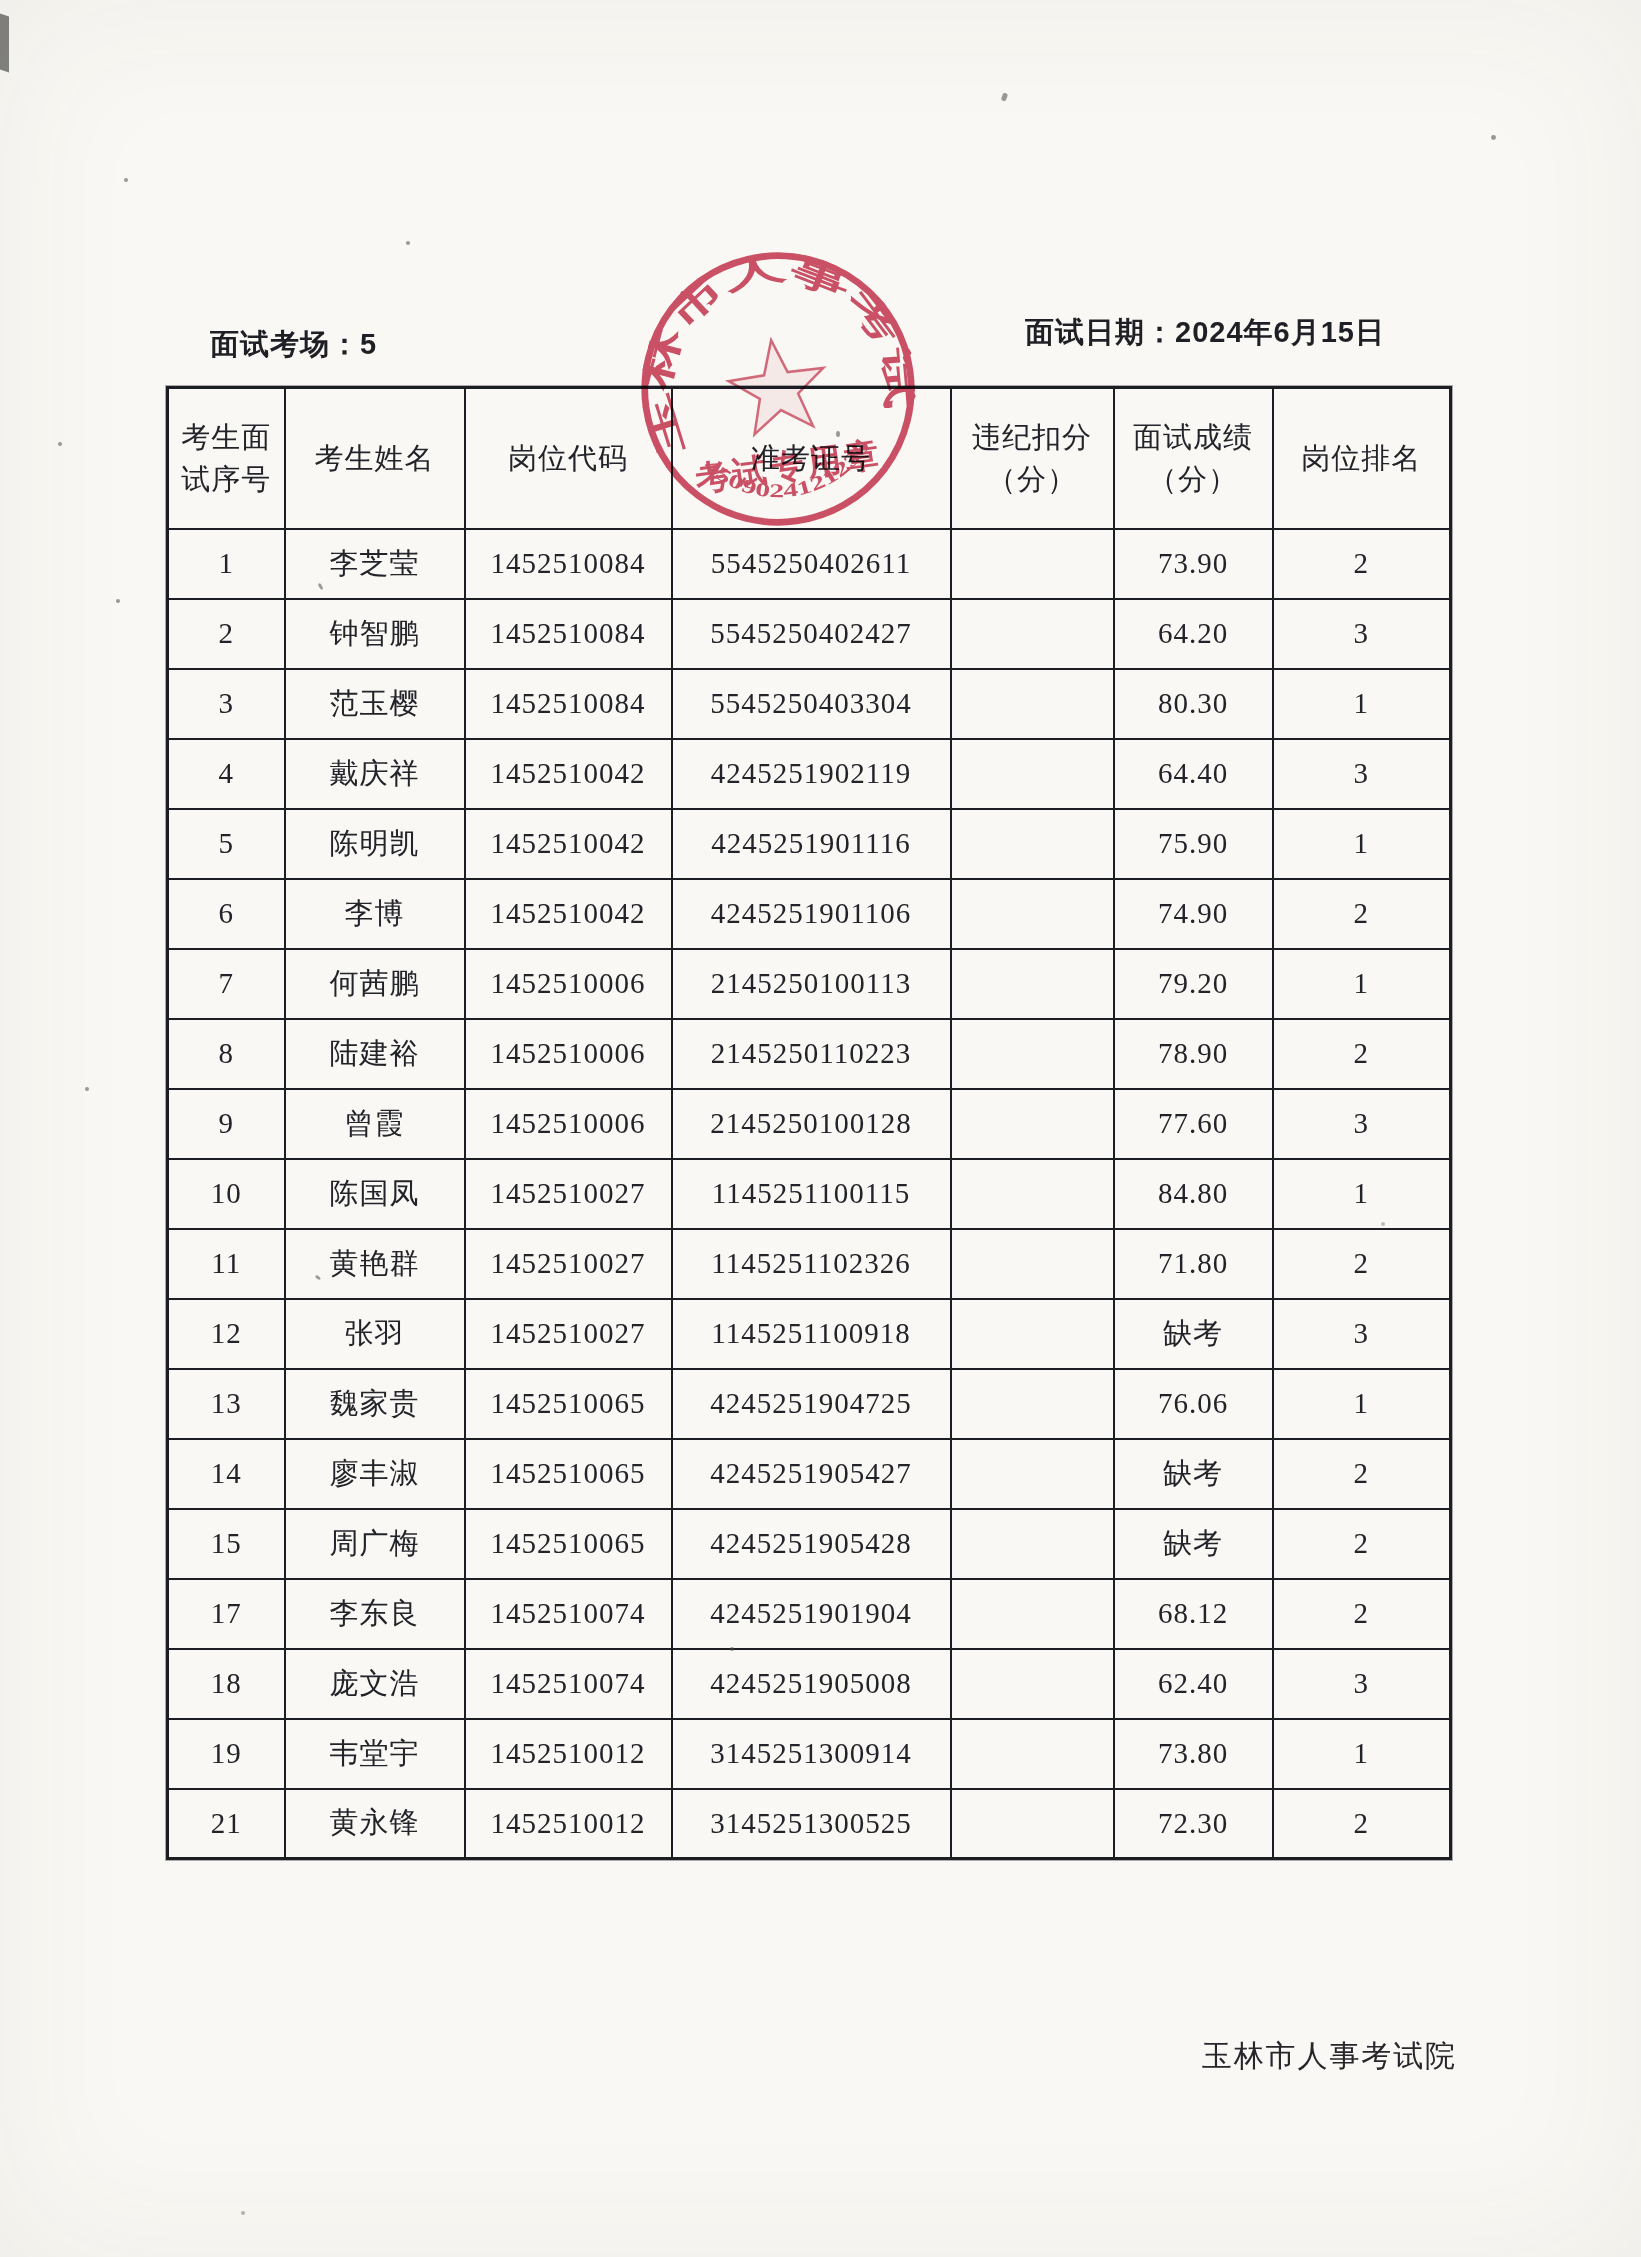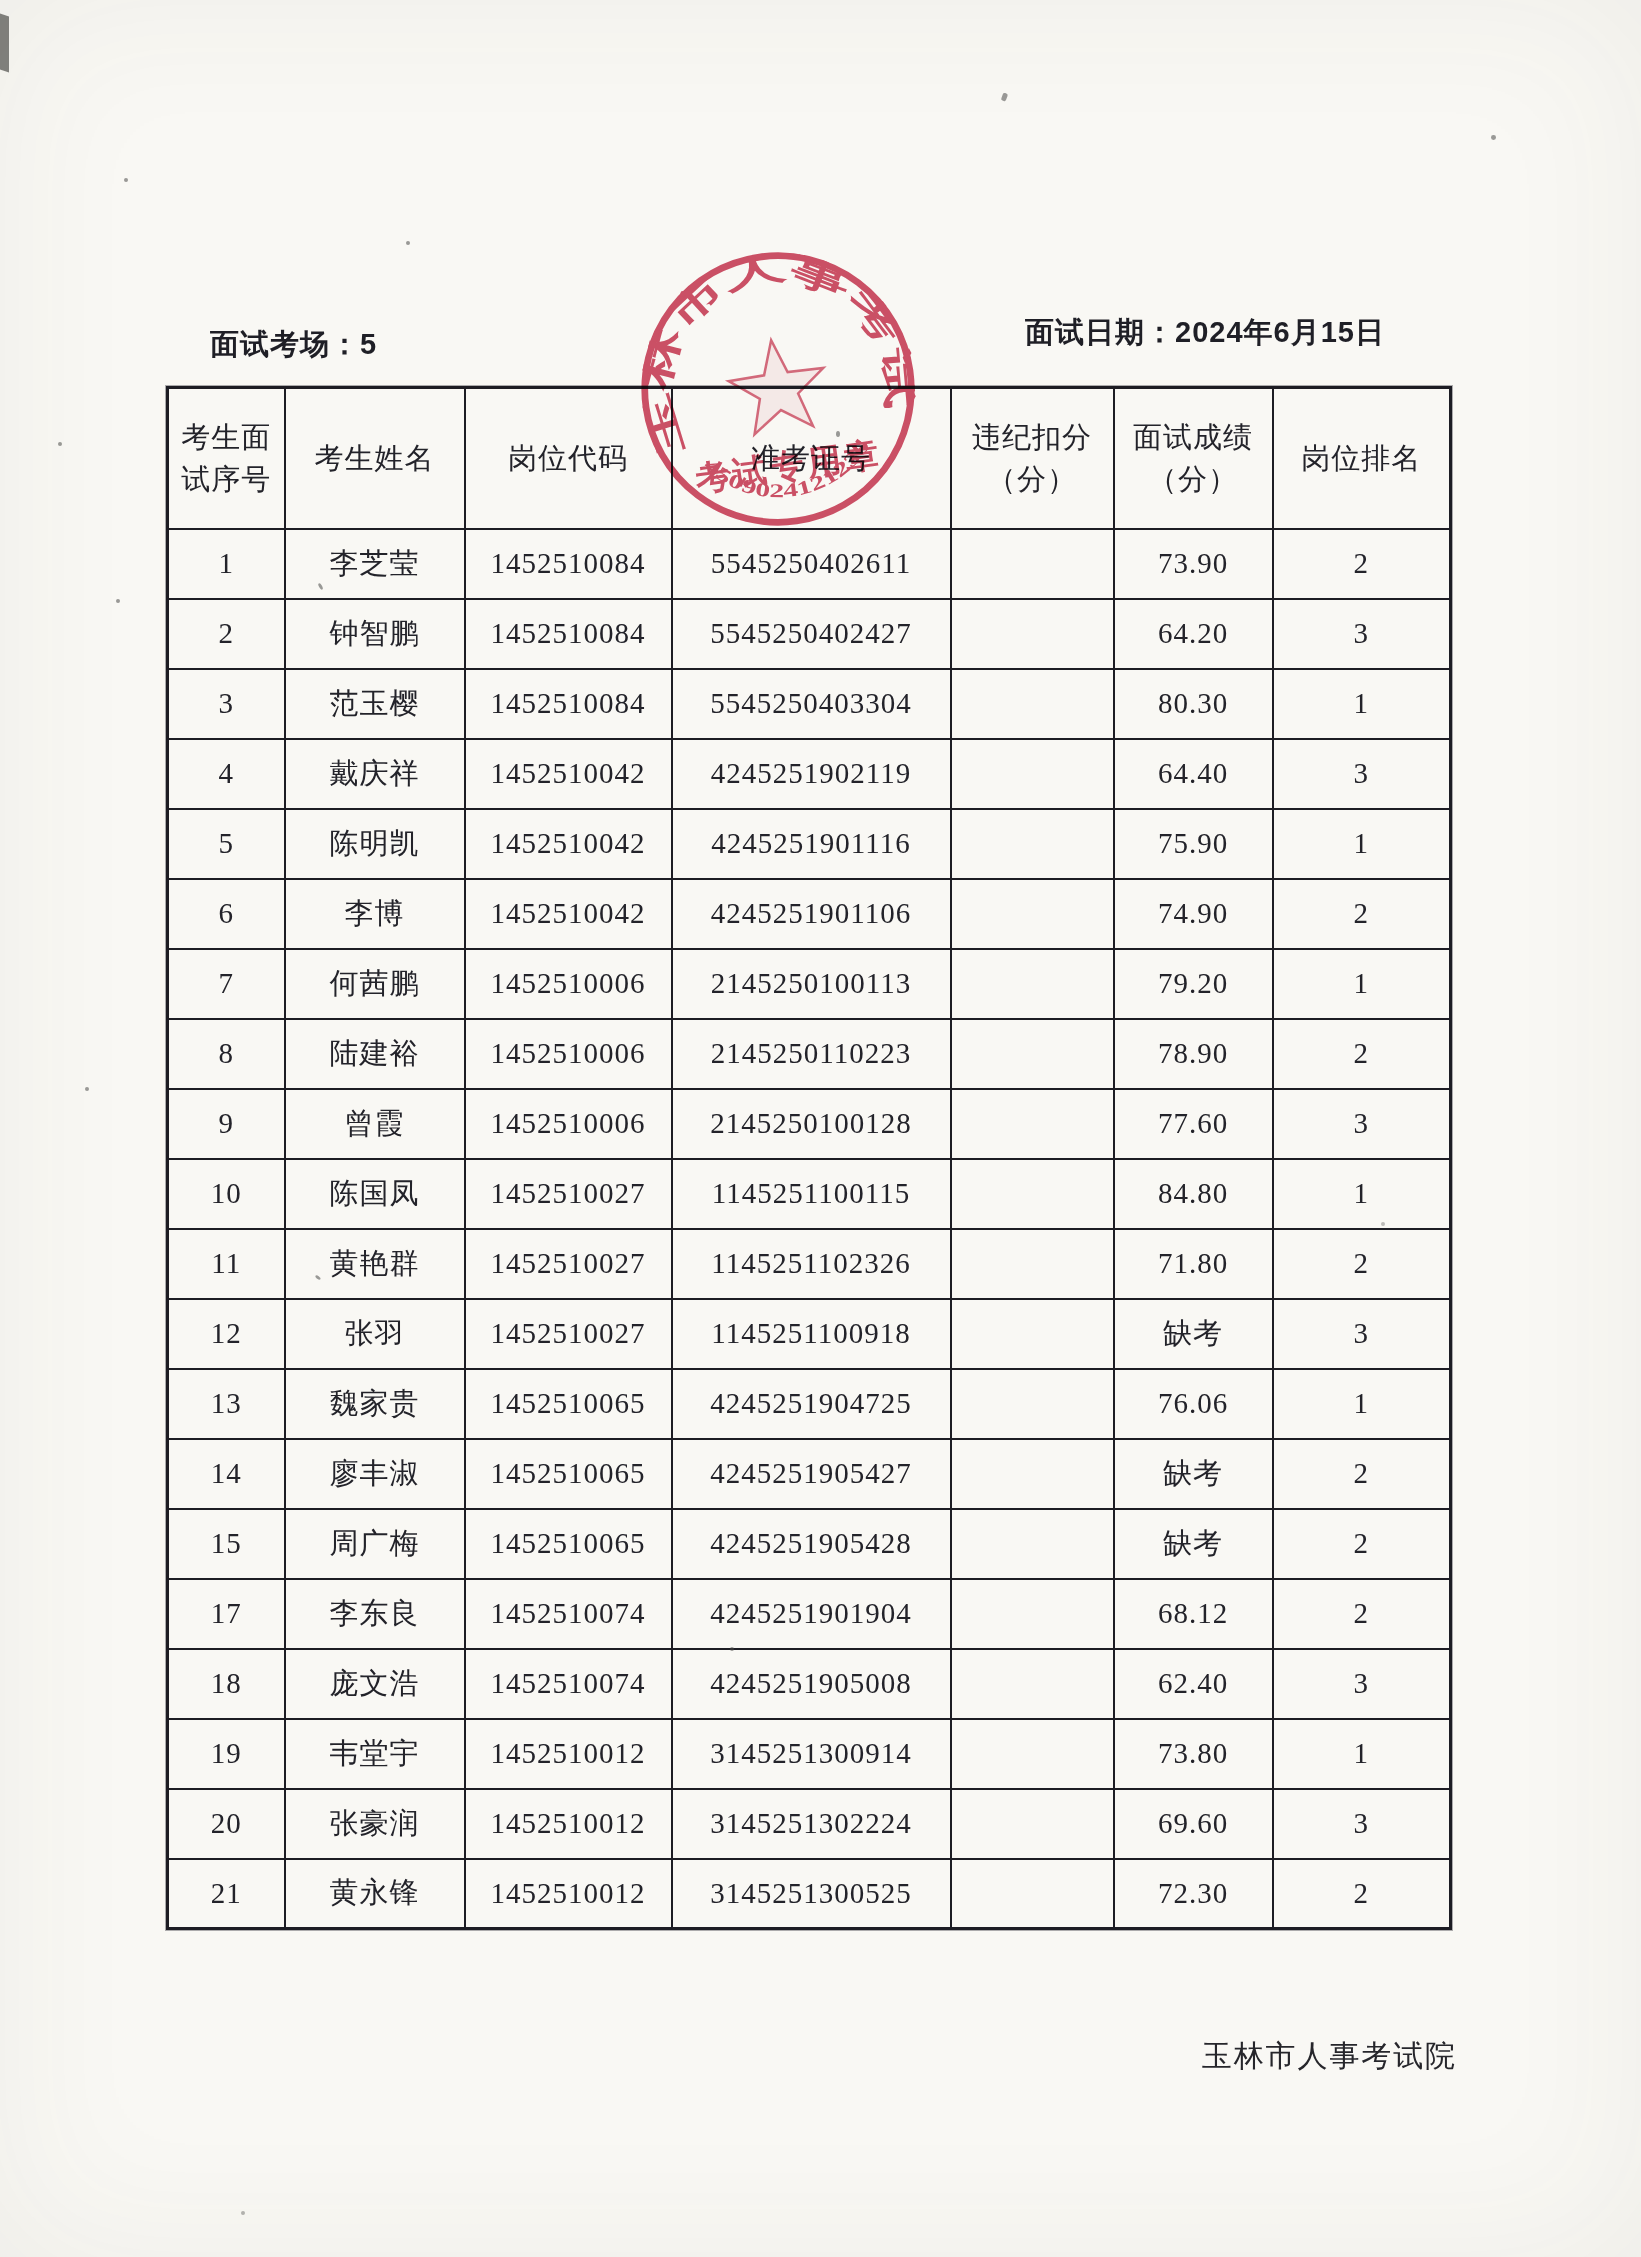--- a/index.html
+++ b/index.html
@@ -258,29 +258,20 @@
         <tr>
           <td>19</td>
           <td>韦堂宇</td>
           <td>1452510012</td>
           <td>3145251300914</td>
           <td></td>
           <td>73.80</td>
           <td>1</td>
         </tr>
         <tr>
-          <td>20</td>
-          <td>张豪润</td>
-          <td>1452510012</td>
-          <td>3145251302224</td>
-          <td></td>
-          <td>69.60</td>
-          <td>3</td>
-        </tr>
-        <tr>
           <td>21</td>
           <td>黄永锋</td>
           <td>1452510012</td>
           <td>3145251300525</td>
           <td></td>
           <td>72.30</td>
           <td>2</td>
         </tr>
       </tbody>
   </table>

